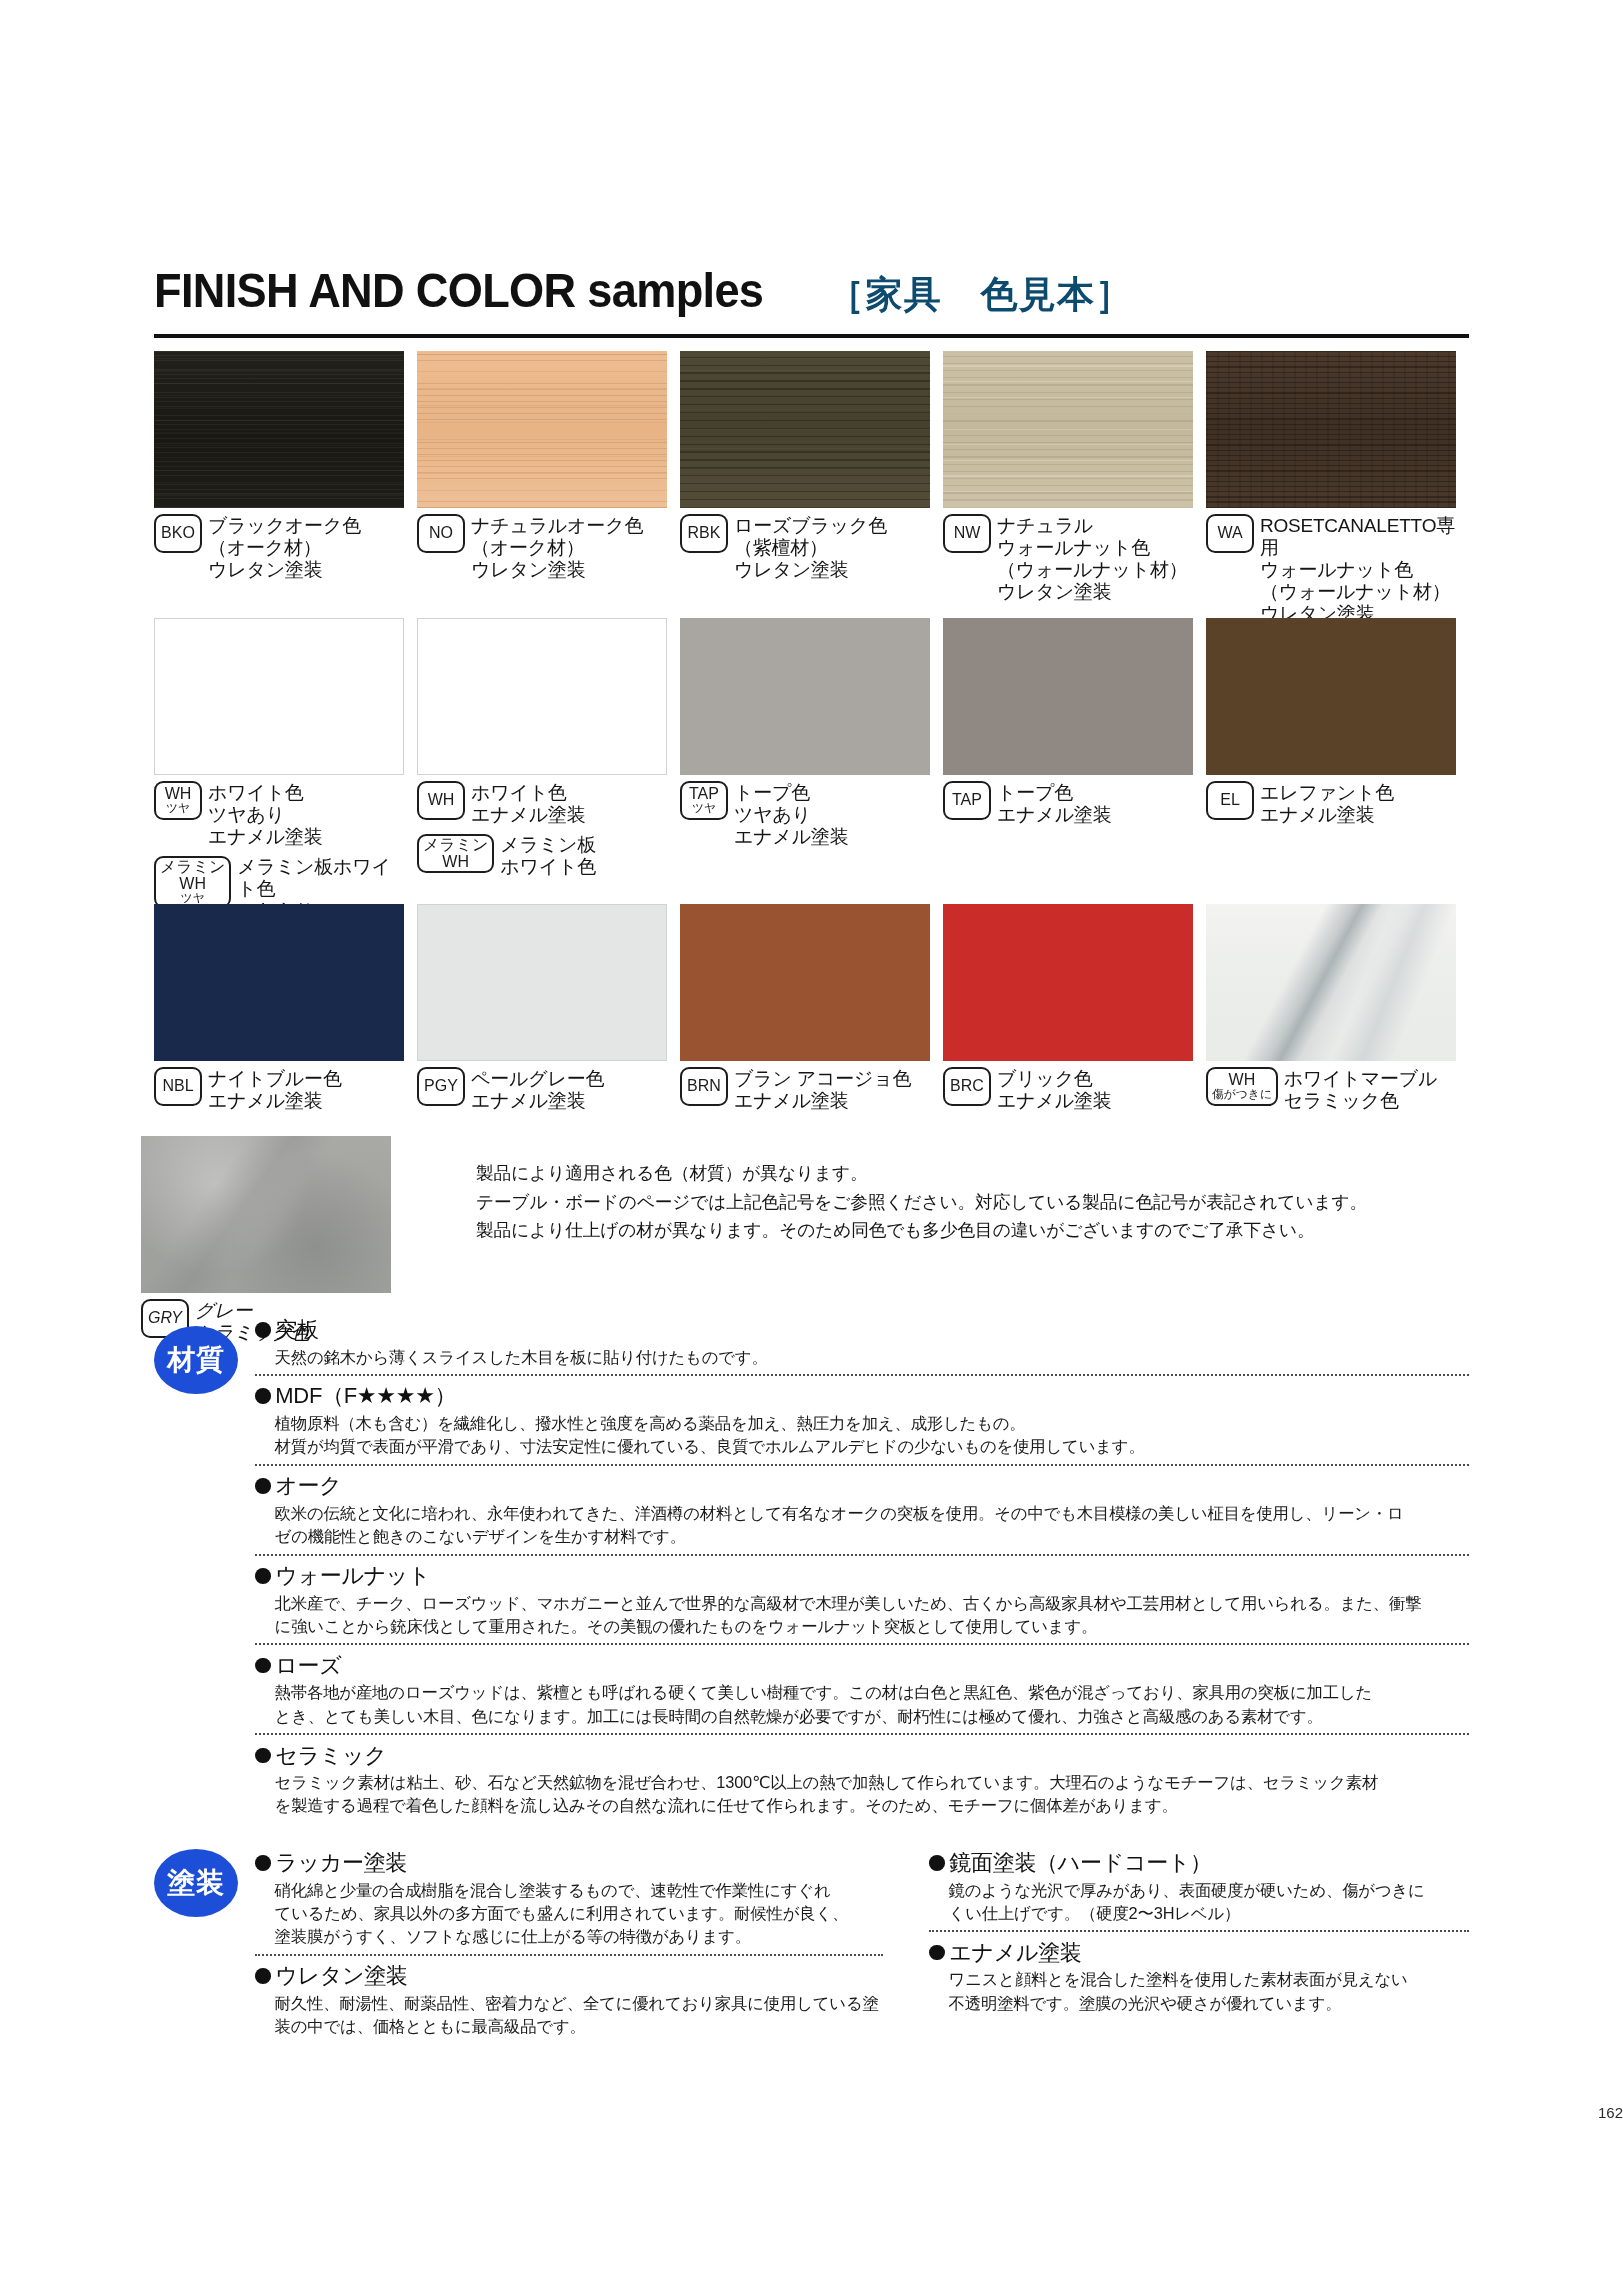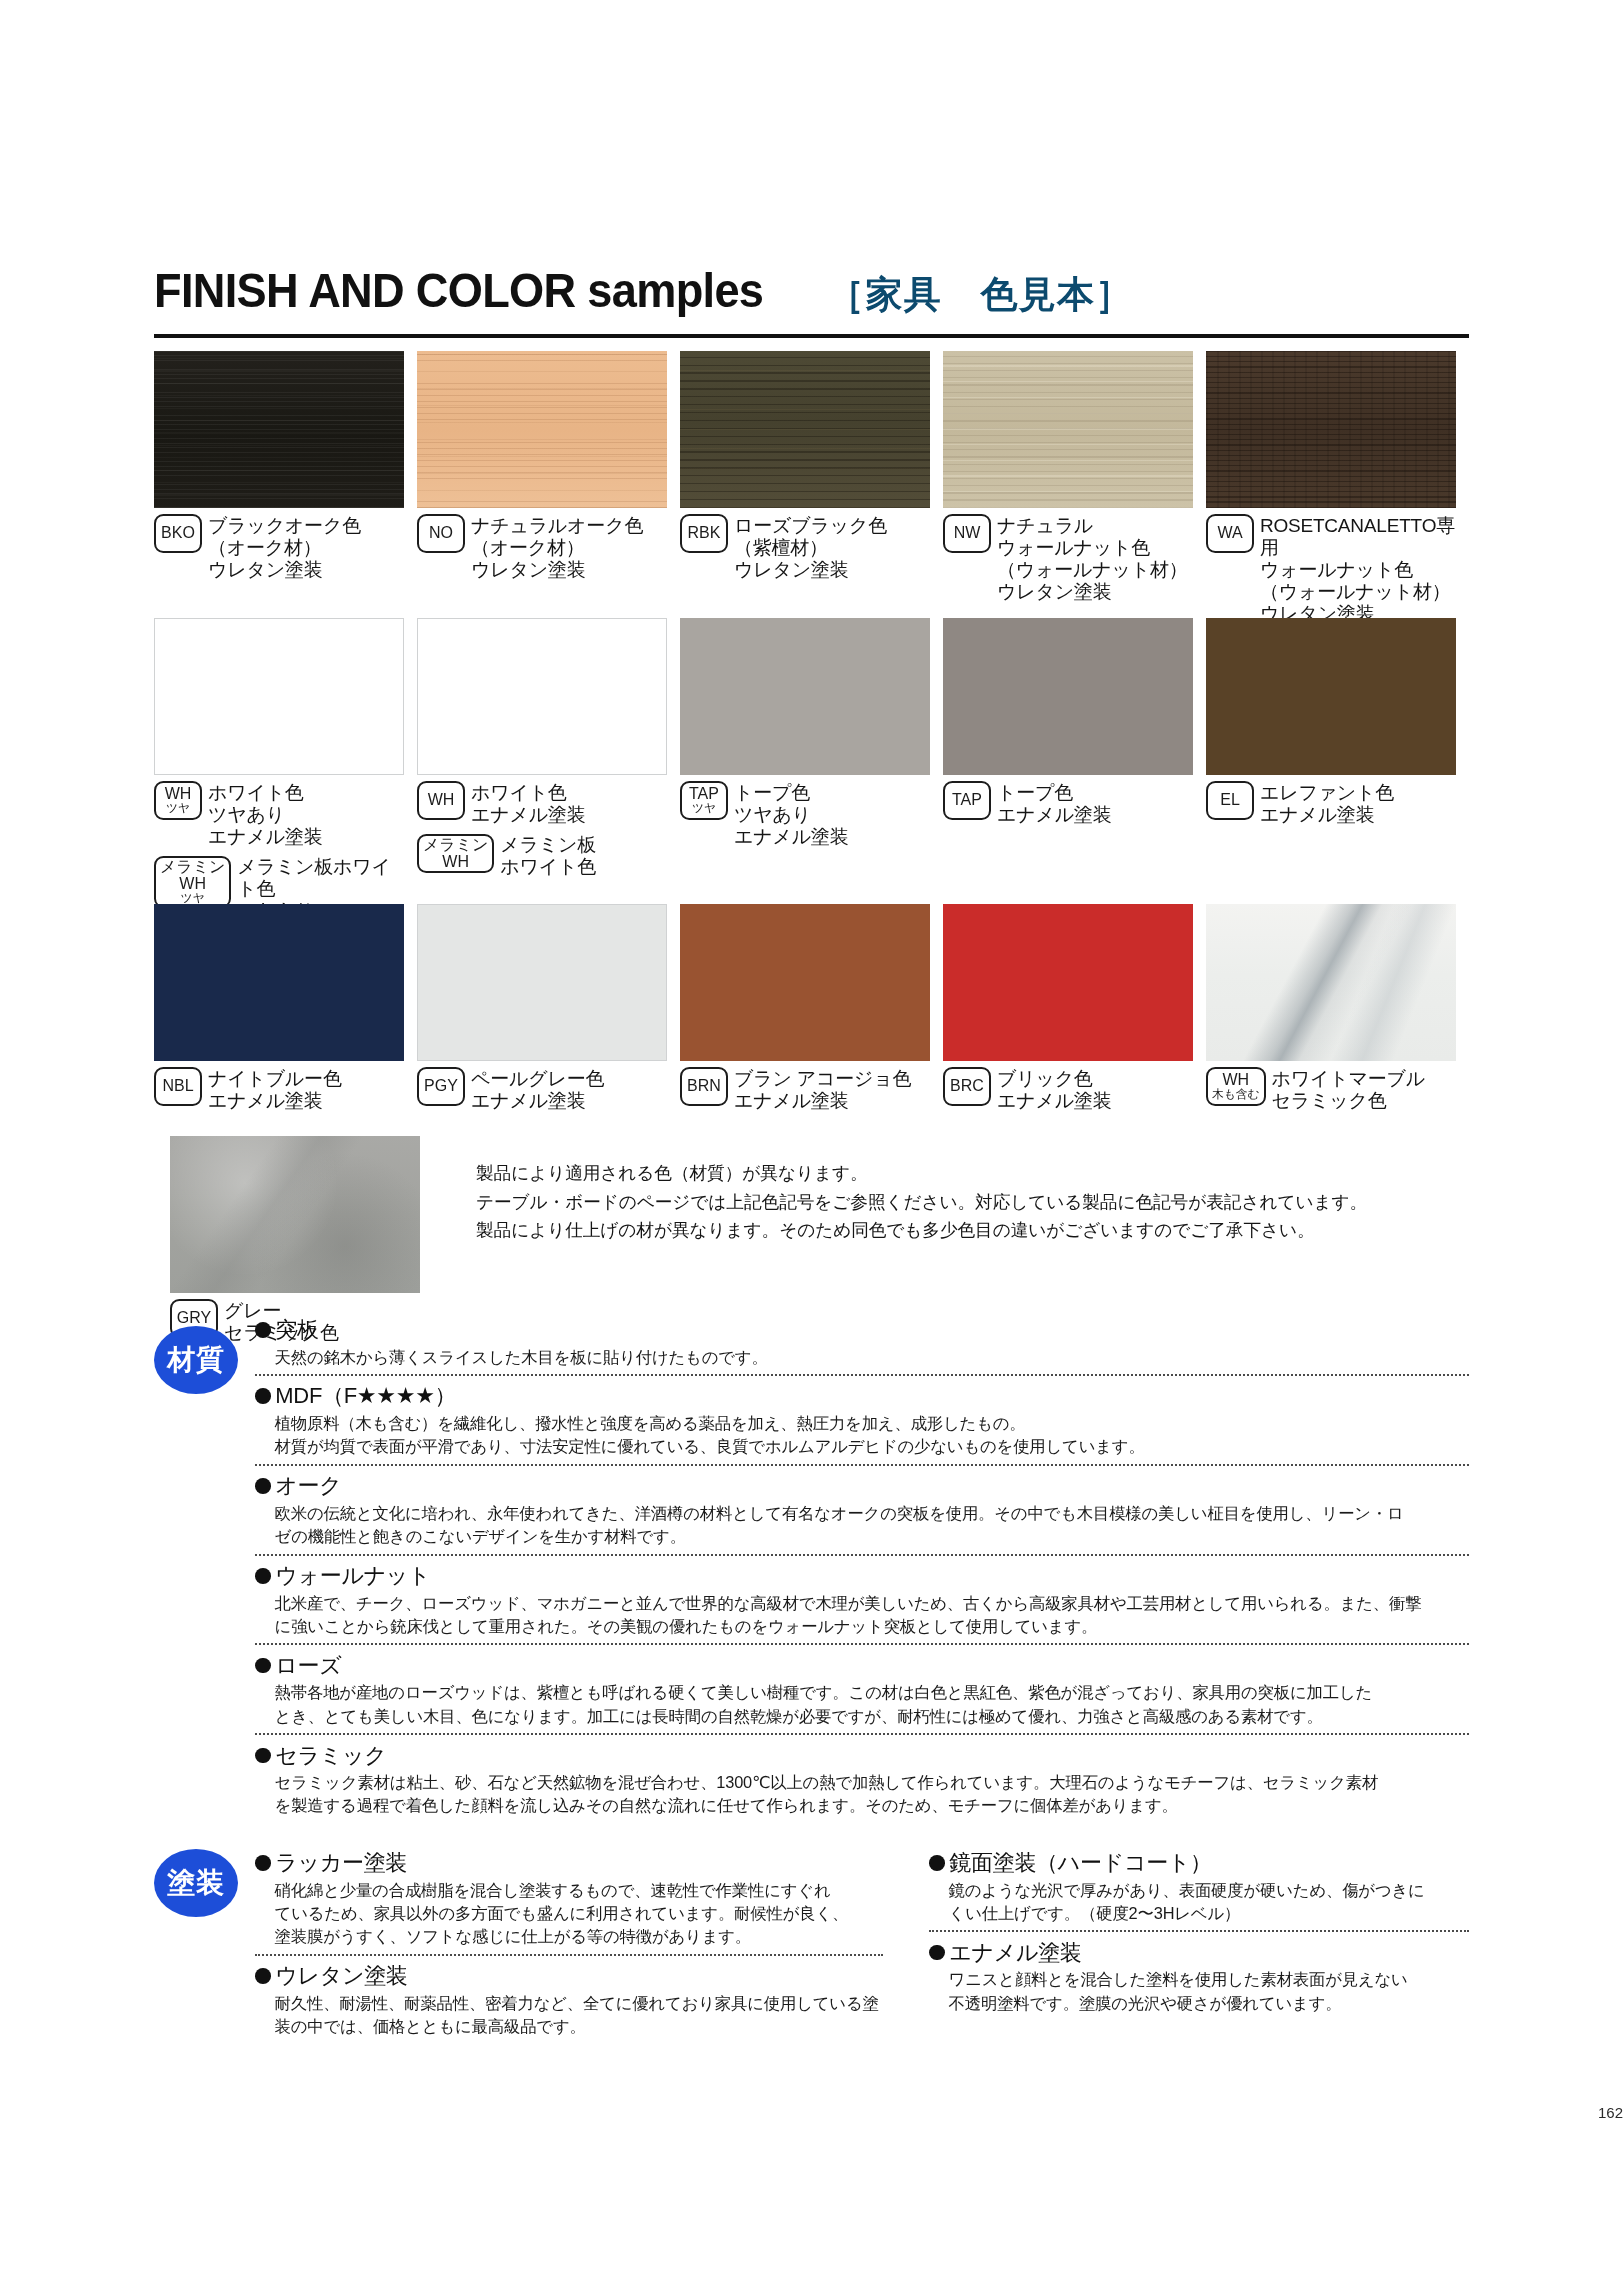--- a/index.html
+++ b/index.html
@@ -46,21 +46,21 @@
   .code .c-sub{font-size:11.8px;line-height:1.05;color:#1c1c1c;white-space:nowrap;}
   .code .c-top{font-size:16px;line-height:1.05;color:#1c1c1c;white-space:nowrap;}
   .lbltext{font-size:19px;line-height:1.16;color:#151515;white-space:pre-line;padding-top:0.7px;letter-spacing:-0.2px;}
 
   .second-lbl{margin-top:7.9px;}
 
   
   #row1{position:absolute;left:154px;top:327px;}
   #row2{position:absolute;left:154px;top:594px;}
   #row3{position:absolute;left:154px;top:880px;}
-  #row4{position:absolute;left:170px;top:1112px;}
+  #row4{position:absolute;left:141px;top:1112px;font-style:italic;}
 
   
   .note{
     position:absolute;left:476px;top:1135px;width:994px;
     font-size:17.7px;line-height:1.62;color:#151515;letter-spacing:-0.1px;
   }
   .note div{white-space:nowrap;}
 
   
   .badge{
@@ -311,21 +311,21 @@
           </div>
           <div class="lbltext">ブリック色
 エナメル塗装</div>
         </div>
       </div>
       <div class="scell">
         <div class="swatch tex-marble"></div>
         <div class="lblblk">
           <div class="code">
             <span class="c-main">WH</span>
-            <span class="c-sub">木も含む</span>
+            <span class="c-sub">傷がつきに</span>
           </div>
           <div class="lbltext">ホワイトマーブル
 セラミック色</div>
         </div>
       </div>
     </div>
   <div class="srow" id="row4">
       <div class="scell">
         <div class="swatch tex-gry"></div>
         <div class="lblblk">

